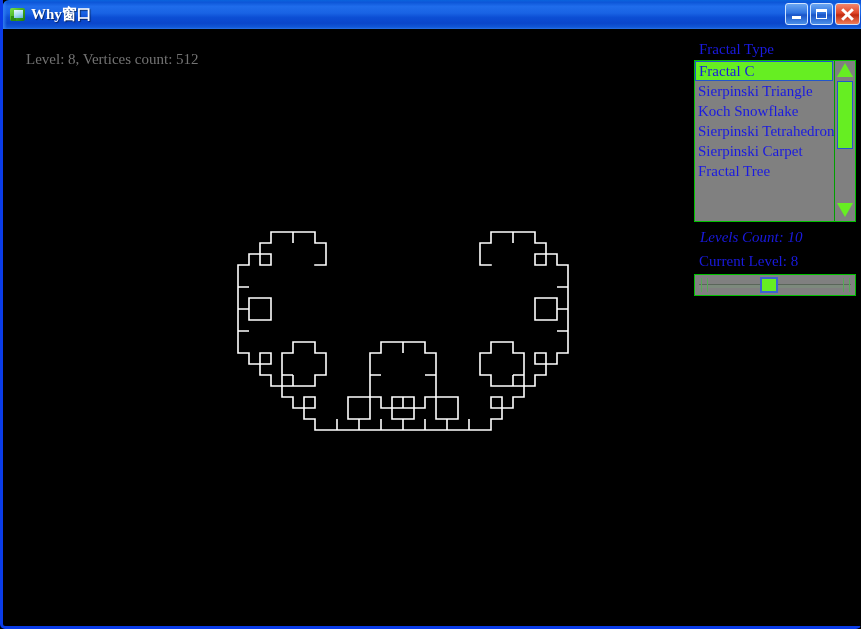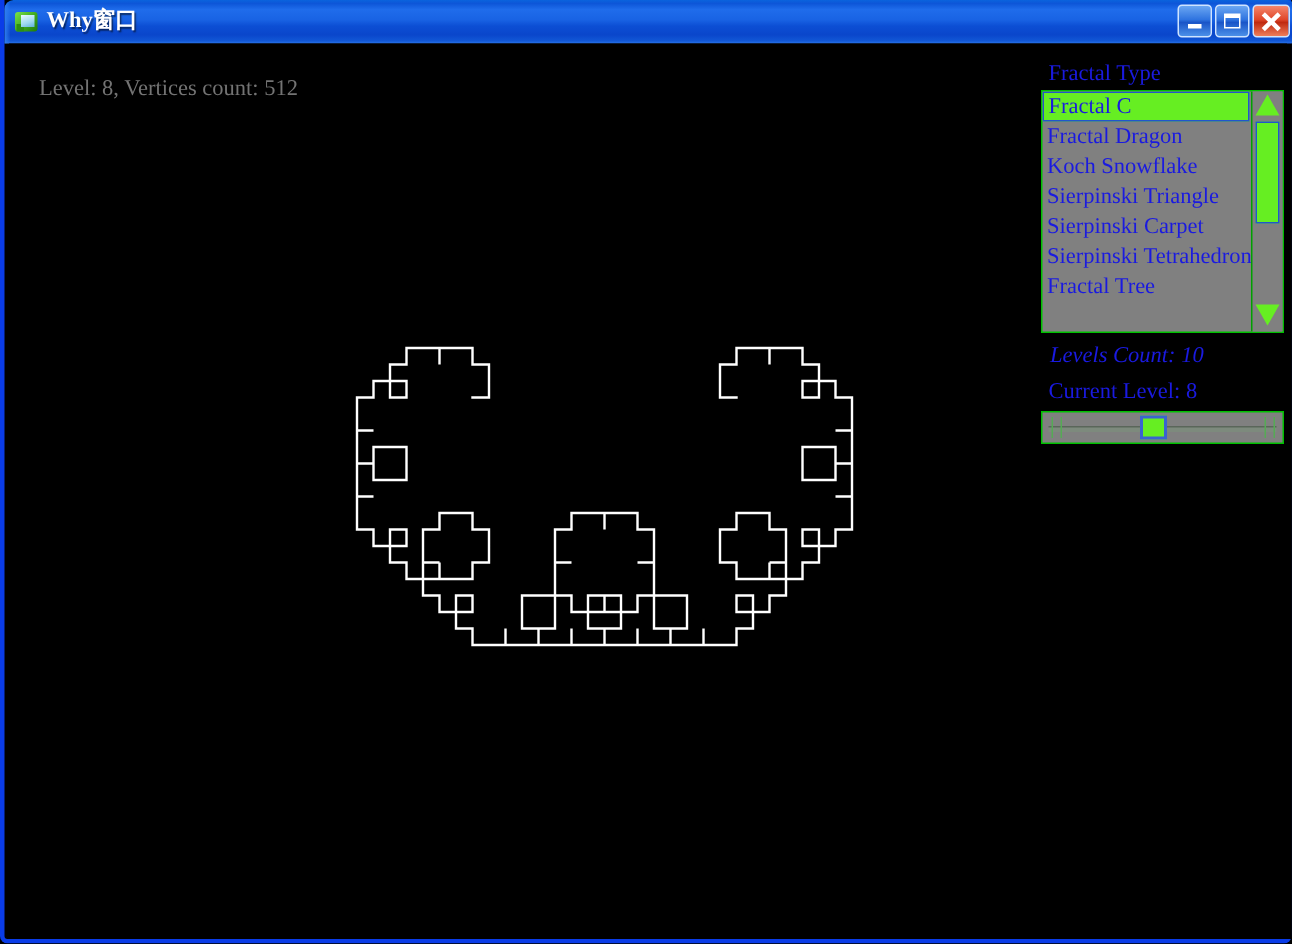--- a/index.html
+++ b/index.html
@@ -329,25 +329,24 @@
         </g>
     </svg>
 
     <div id="control-panel">
 
       <div class="panel-label" id="label-fractal-type">Fractal Type</div>
 
       <div id="fractal-listbox">
         <div id="listbox-items">
             <div class="list-item selected">Fractal C</div>
-            <div class="list-item">Fractal Dragon</div>
+            <div class="list-item">Sierpinski Triangle</div>
             <div class="list-item">Koch Snowflake</div>
-            <div class="list-item">Sierpinski Triangle</div>
+            <div class="list-item">Sierpinski Tetrahedron</div>
             <div class="list-item">Sierpinski Carpet</div>
-            <div class="list-item">Sierpinski Tetrahedron</div>
             <div class="list-item">Fractal Tree</div>
           </div>
 
         <div id="listbox-scrollbar">
           <div id="scroll-up-arrow">
             <div class="tri tri-up"></div>
           </div>
           <div id="scroll-thumb"></div>
           <div id="scroll-down-arrow">
             <div class="tri tri-down"></div>

